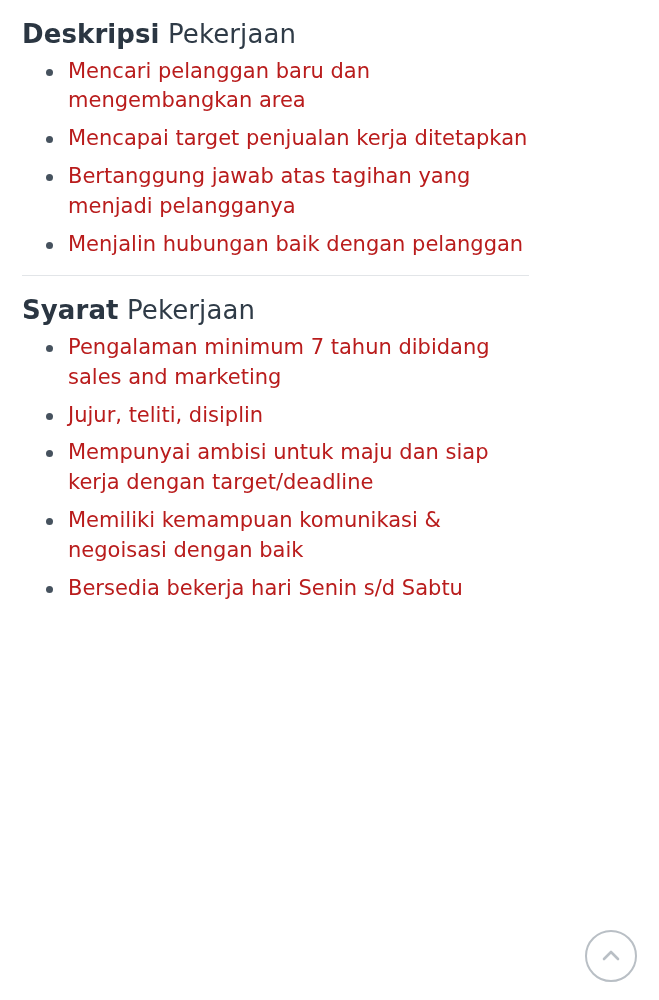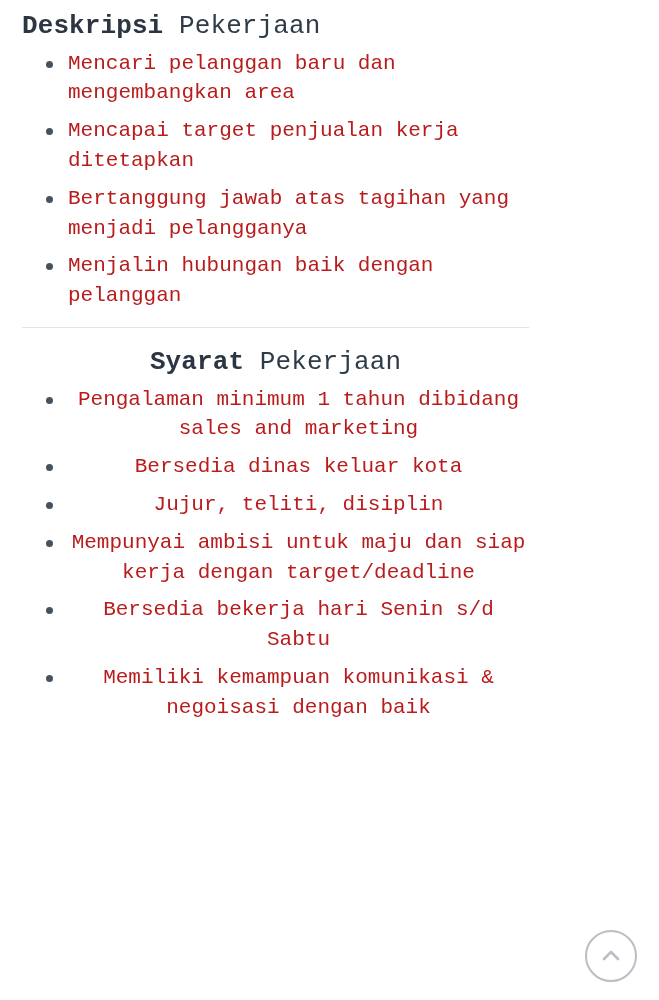--- a/index.html
+++ b/index.html
@@ -9,24 +9,23 @@
   }
   body {
     width: 659px;
     height: 1000px;
     font-family: "DejaVu Sans", sans-serif;
     color: #3d4852;
     overflow: hidden;
     position: relative;
   }
   .page {
-    padding: 10px 22px 0 22px;
+    padding: 18px 22px 0 22px;
     box-sizing: border-box;
     width: 551px;
-    font-family: Liberation Mono, monospace;
   }
   .section {
     margin: 0;
   }
   .section-title {
     font-size: 26px;
     line-height: 1.25;
     color: #2f3b47;
     font-weight: 400;
     margin: 0 0 6px 0;
@@ -76,21 +75,21 @@
     background: rgba(255,255,255,0.85);
     display: flex;
     align-items: center;
     justify-content: center;
     box-sizing: border-box;
     cursor: pointer;
   }
   .scroll-top svg {
     display: block;
   }
-  .section-b { margin-top: 8px; text-align: center; }
+  .section-b { margin-top: 8px; }
 </style>
 </head>
 <body>
 
 <div class="page">
 
   <div class="section">
     <h2 class="section-title"><span class="strong">Deskripsi</span><span> Pekerjaan</span></h2>
     <ul class="bullets">
       <li>Mencari pelanggan baru dan mengembangkan area</li>
@@ -98,26 +97,25 @@
       <li>Bertanggung jawab atas tagihan yang menjadi pelangganya</li>
       <li>Menjalin hubungan baik dengan pelanggan</li>
     </ul>
   </div>
 
   <hr class="divider">
 
   <div class="section section-b">
     <h2 class="section-title"><span class="strong">Syarat</span><span> Pekerjaan</span></h2>
     <ul class="bullets">
-      <li>Pengalaman minimum 1 tahun dibidang sales and marketing</li>
-      <li>Bersedia dinas keluar kota</li>
+      <li>Pengalaman minimum 7 tahun dibidang sales and marketing</li>
       <li>Jujur, teliti, disiplin</li>
       <li>Mempunyai ambisi untuk maju dan siap kerja dengan target/deadline</li>
+      <li>Memiliki kemampuan komunikasi &amp; negoisasi dengan baik</li>
       <li>Bersedia bekerja hari Senin s/d Sabtu</li>
-      <li>Memiliki kemampuan komunikasi &amp; negoisasi dengan baik</li>
     </ul>
   </div>
 
 </div>
 
 <div class="scroll-top">
   <span>
     <svg width="26" height="26" viewBox="0 0 26 26" aria-hidden="true">
       <polyline points="6,16 13,9 20,16" fill="none" stroke="#b9bfc5" stroke-width="2.6" stroke-linecap="round" stroke-linejoin="round"></polyline>
     </svg>

